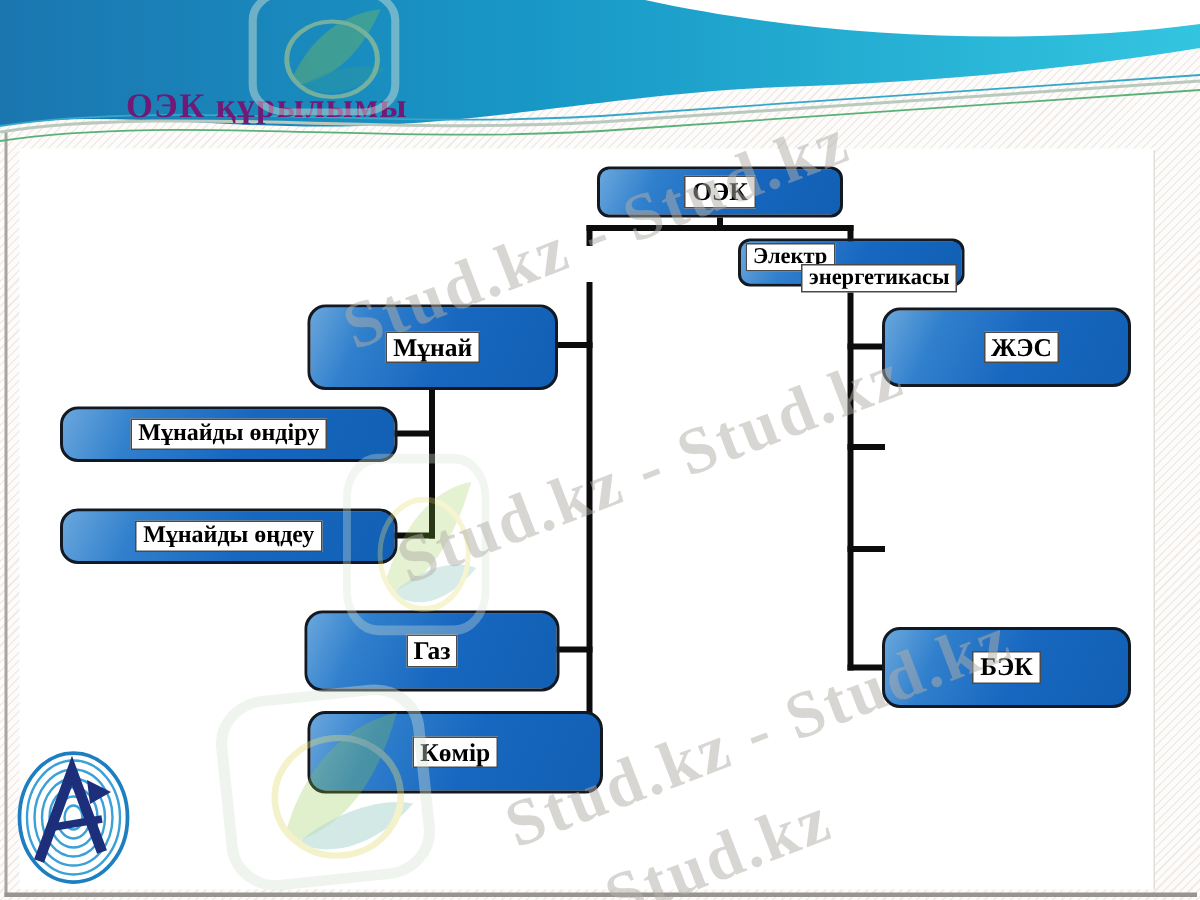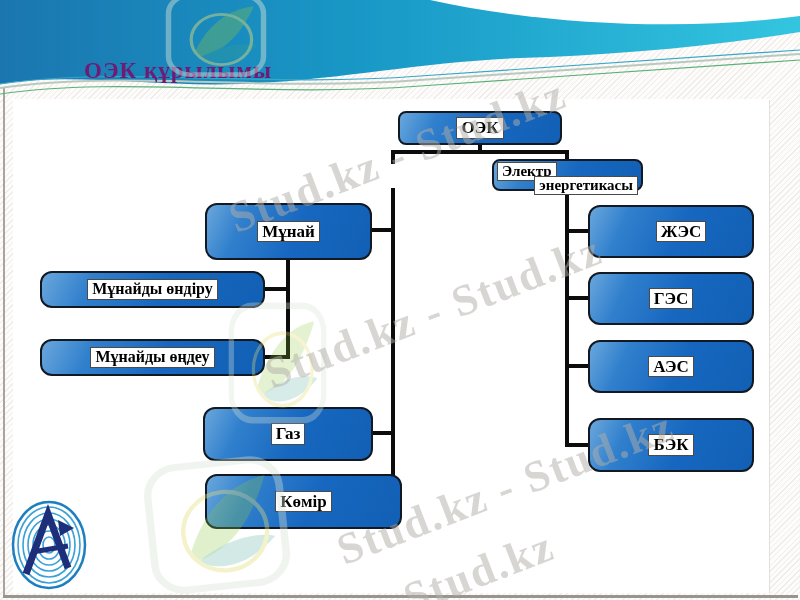--- a/index.html
+++ b/index.html
@@ -160,26 +160,20 @@
   </div>
   <div class="node box-gaz">
     <span class="nlabel">Газ</span>
   </div>
   <div class="node box-komir">
     <span class="nlabel">Көмір</span>
   </div>
   <div class="node box-zhes">
     <span class="nlabel">ЖЭС</span>
   </div>
-  <div class="node box-ges">
-    <span class="nlabel">ГЭС</span>
-  </div>
-  <div class="node box-aes">
-    <span class="nlabel">АЭС</span>
-  </div>
   <div class="node box-bek">
     <span class="nlabel">БЭК</span>
   </div>
 
   <div class="wm wm1">Stud.kz - Stud.kz</div>
   <div class="wm wm2">Stud.kz - Stud.kz</div>
   <div class="wm wm3">Stud.kz - Stud.kz</div>
   <div class="wm wm4">Stud.kz - Stud.kz</div>
 
   <svg class="aues" viewBox="0 0 78 90">

